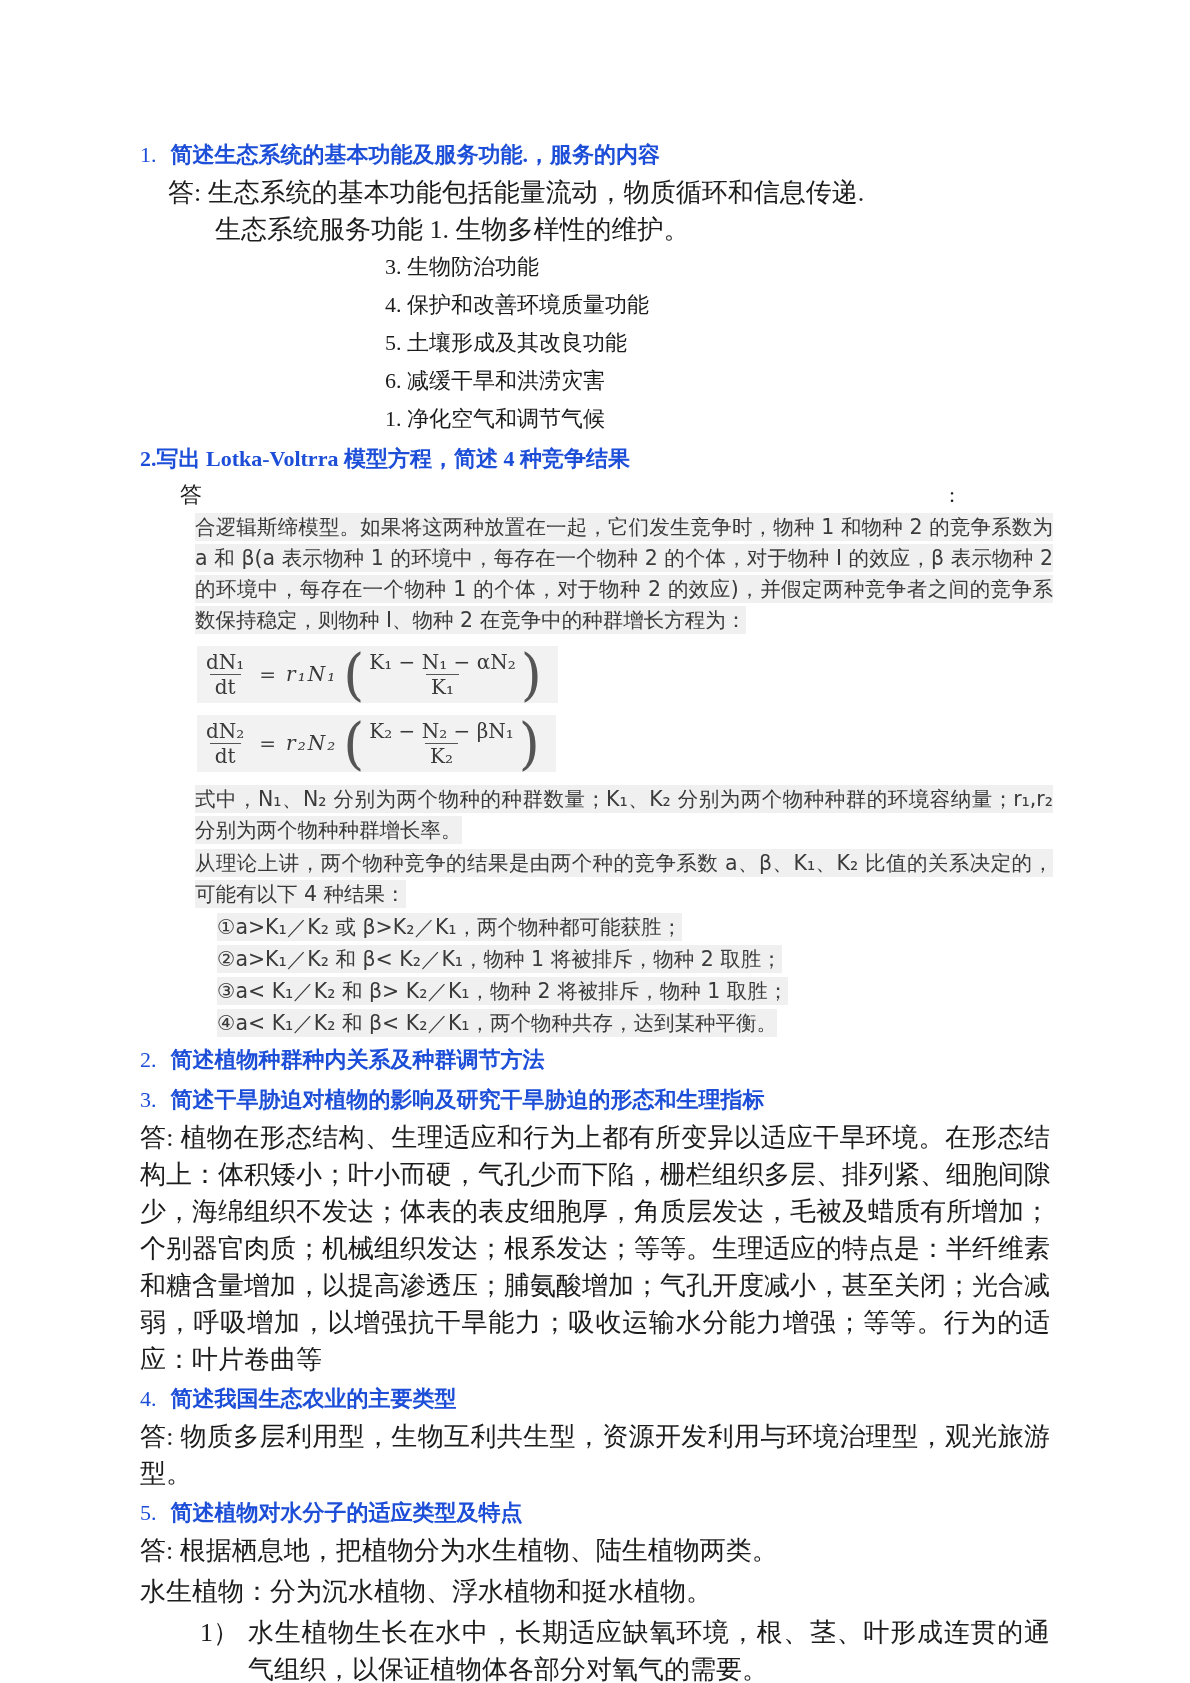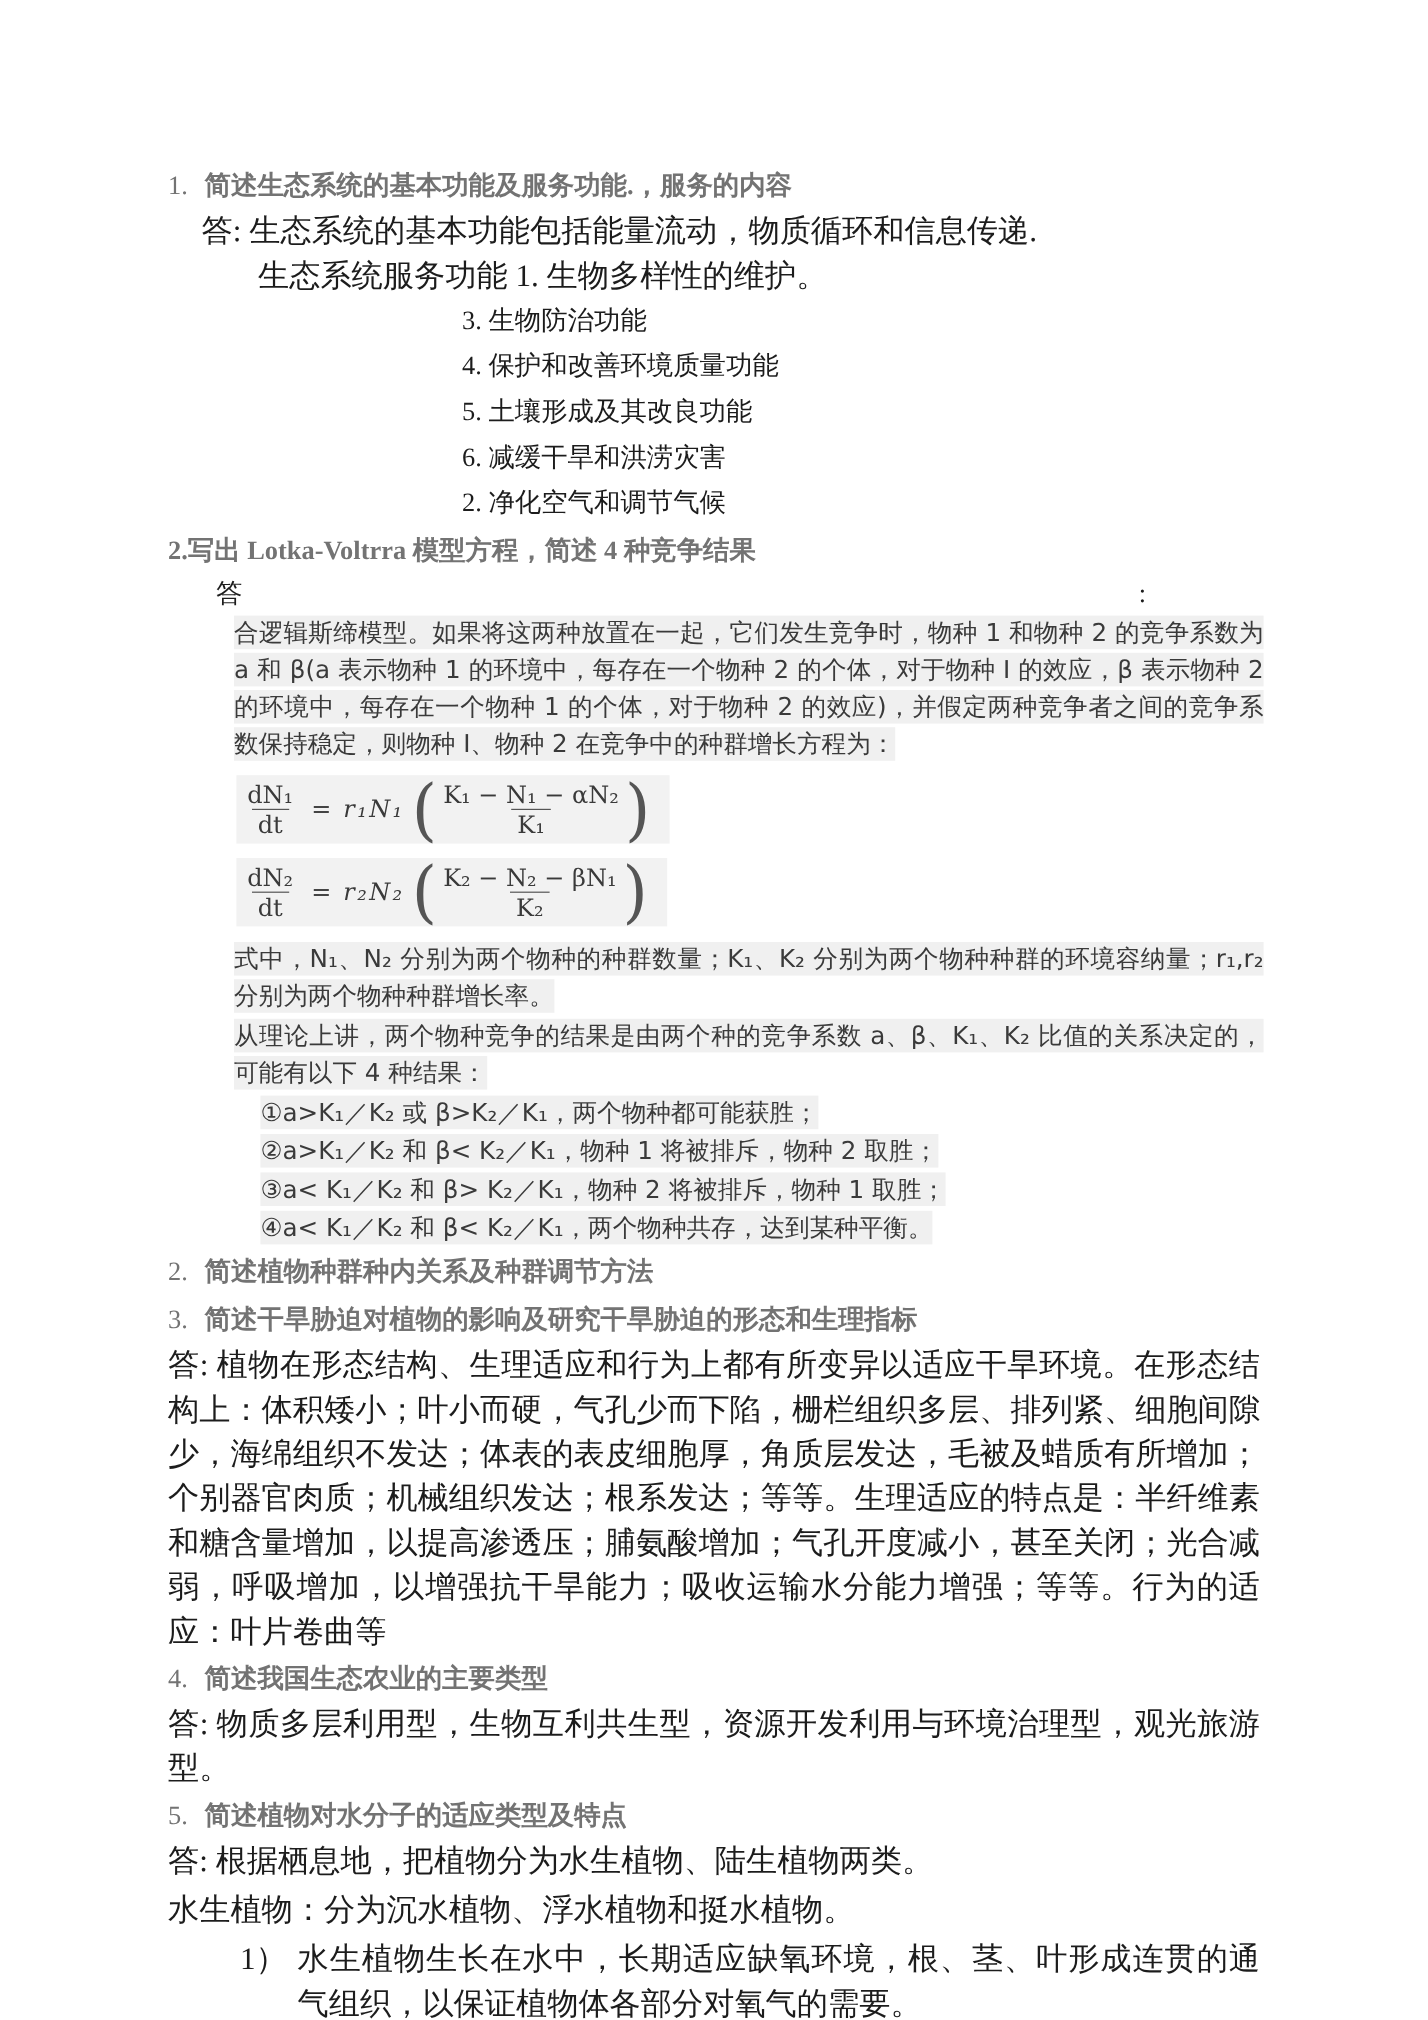--- a/index.html
+++ b/index.html
@@ -3,21 +3,21 @@
 <meta charset="utf-8">
 <style>
   html,body{margin:0;padding:0;}
   body{
     width:1190px;height:1683px;background:#ffffff;
     font-family:"Liberation Serif","DejaVu Serif",serif;
     color:#1c1c1c;
   }
   .page{box-sizing:border-box;width:1190px;height:1683px;padding:134px 140px 0 140px;overflow:hidden;}
   .t{font-size:26px;line-height:37px;}
-  .heading{font-size:22px;font-weight:bold;color:#737373;line-height:38px;margin-top:2px;}
+  .heading{font-size:22px;font-weight:bold;color:#1d4ed8;line-height:38px;margin-top:2px;}
   .heading .qnum{font-weight:normal;margin-right:14px;}
   .just{text-align:justify;text-justify:inter-ideograph;}
   .ind1{margin-left:28px;}
   .ind2{margin-left:75px;}
   .svc-item{margin-left:245px;font-size:22px;line-height:38px;}
   
   .ans-line{display:flex;justify-content:space-between;margin-left:40px;width:775px;font-size:22px;line-height:34px;}
   
   .scan{font-family:"DejaVu Sans","Liberation Sans",sans-serif;color:#3a3a3a;font-size:20.5px;line-height:31px;margin-left:55px;width:858px;}
   .scan p{margin:0 0 2px 0;}
@@ -44,21 +44,21 @@
 
   <div class="heading">
     <span class="qnum">1.</span><span>简述生态系统的基本功能及服务功能.，服务的内容</span>
   </div>
   <div class="t ind1">答: 生态系统的基本功能包括能量流动，物质循环和信息传递.</div>
   <div class="t ind2">生态系统服务功能 1. 生物多样性的维护。</div>
   <div class="svc-item">3. 生物防治功能</div>
   <div class="svc-item">4. 保护和改善环境质量功能</div>
   <div class="svc-item">5. 土壤形成及其改良功能</div>
   <div class="svc-item">6. 减缓干旱和洪涝灾害</div>
-  <div class="svc-item">2. 净化空气和调节气候</div>
+  <div class="svc-item">1. 净化空气和调节气候</div>
 
   <div class="heading">
     <span>2.写出 Lotka-Voltrra 模型方程，简述 4 种竞争结果</span>
   </div>
   <div class="ans-line">
     <span>答</span>
     <span>:</span>
   </div>
 
   <div class="scan">

